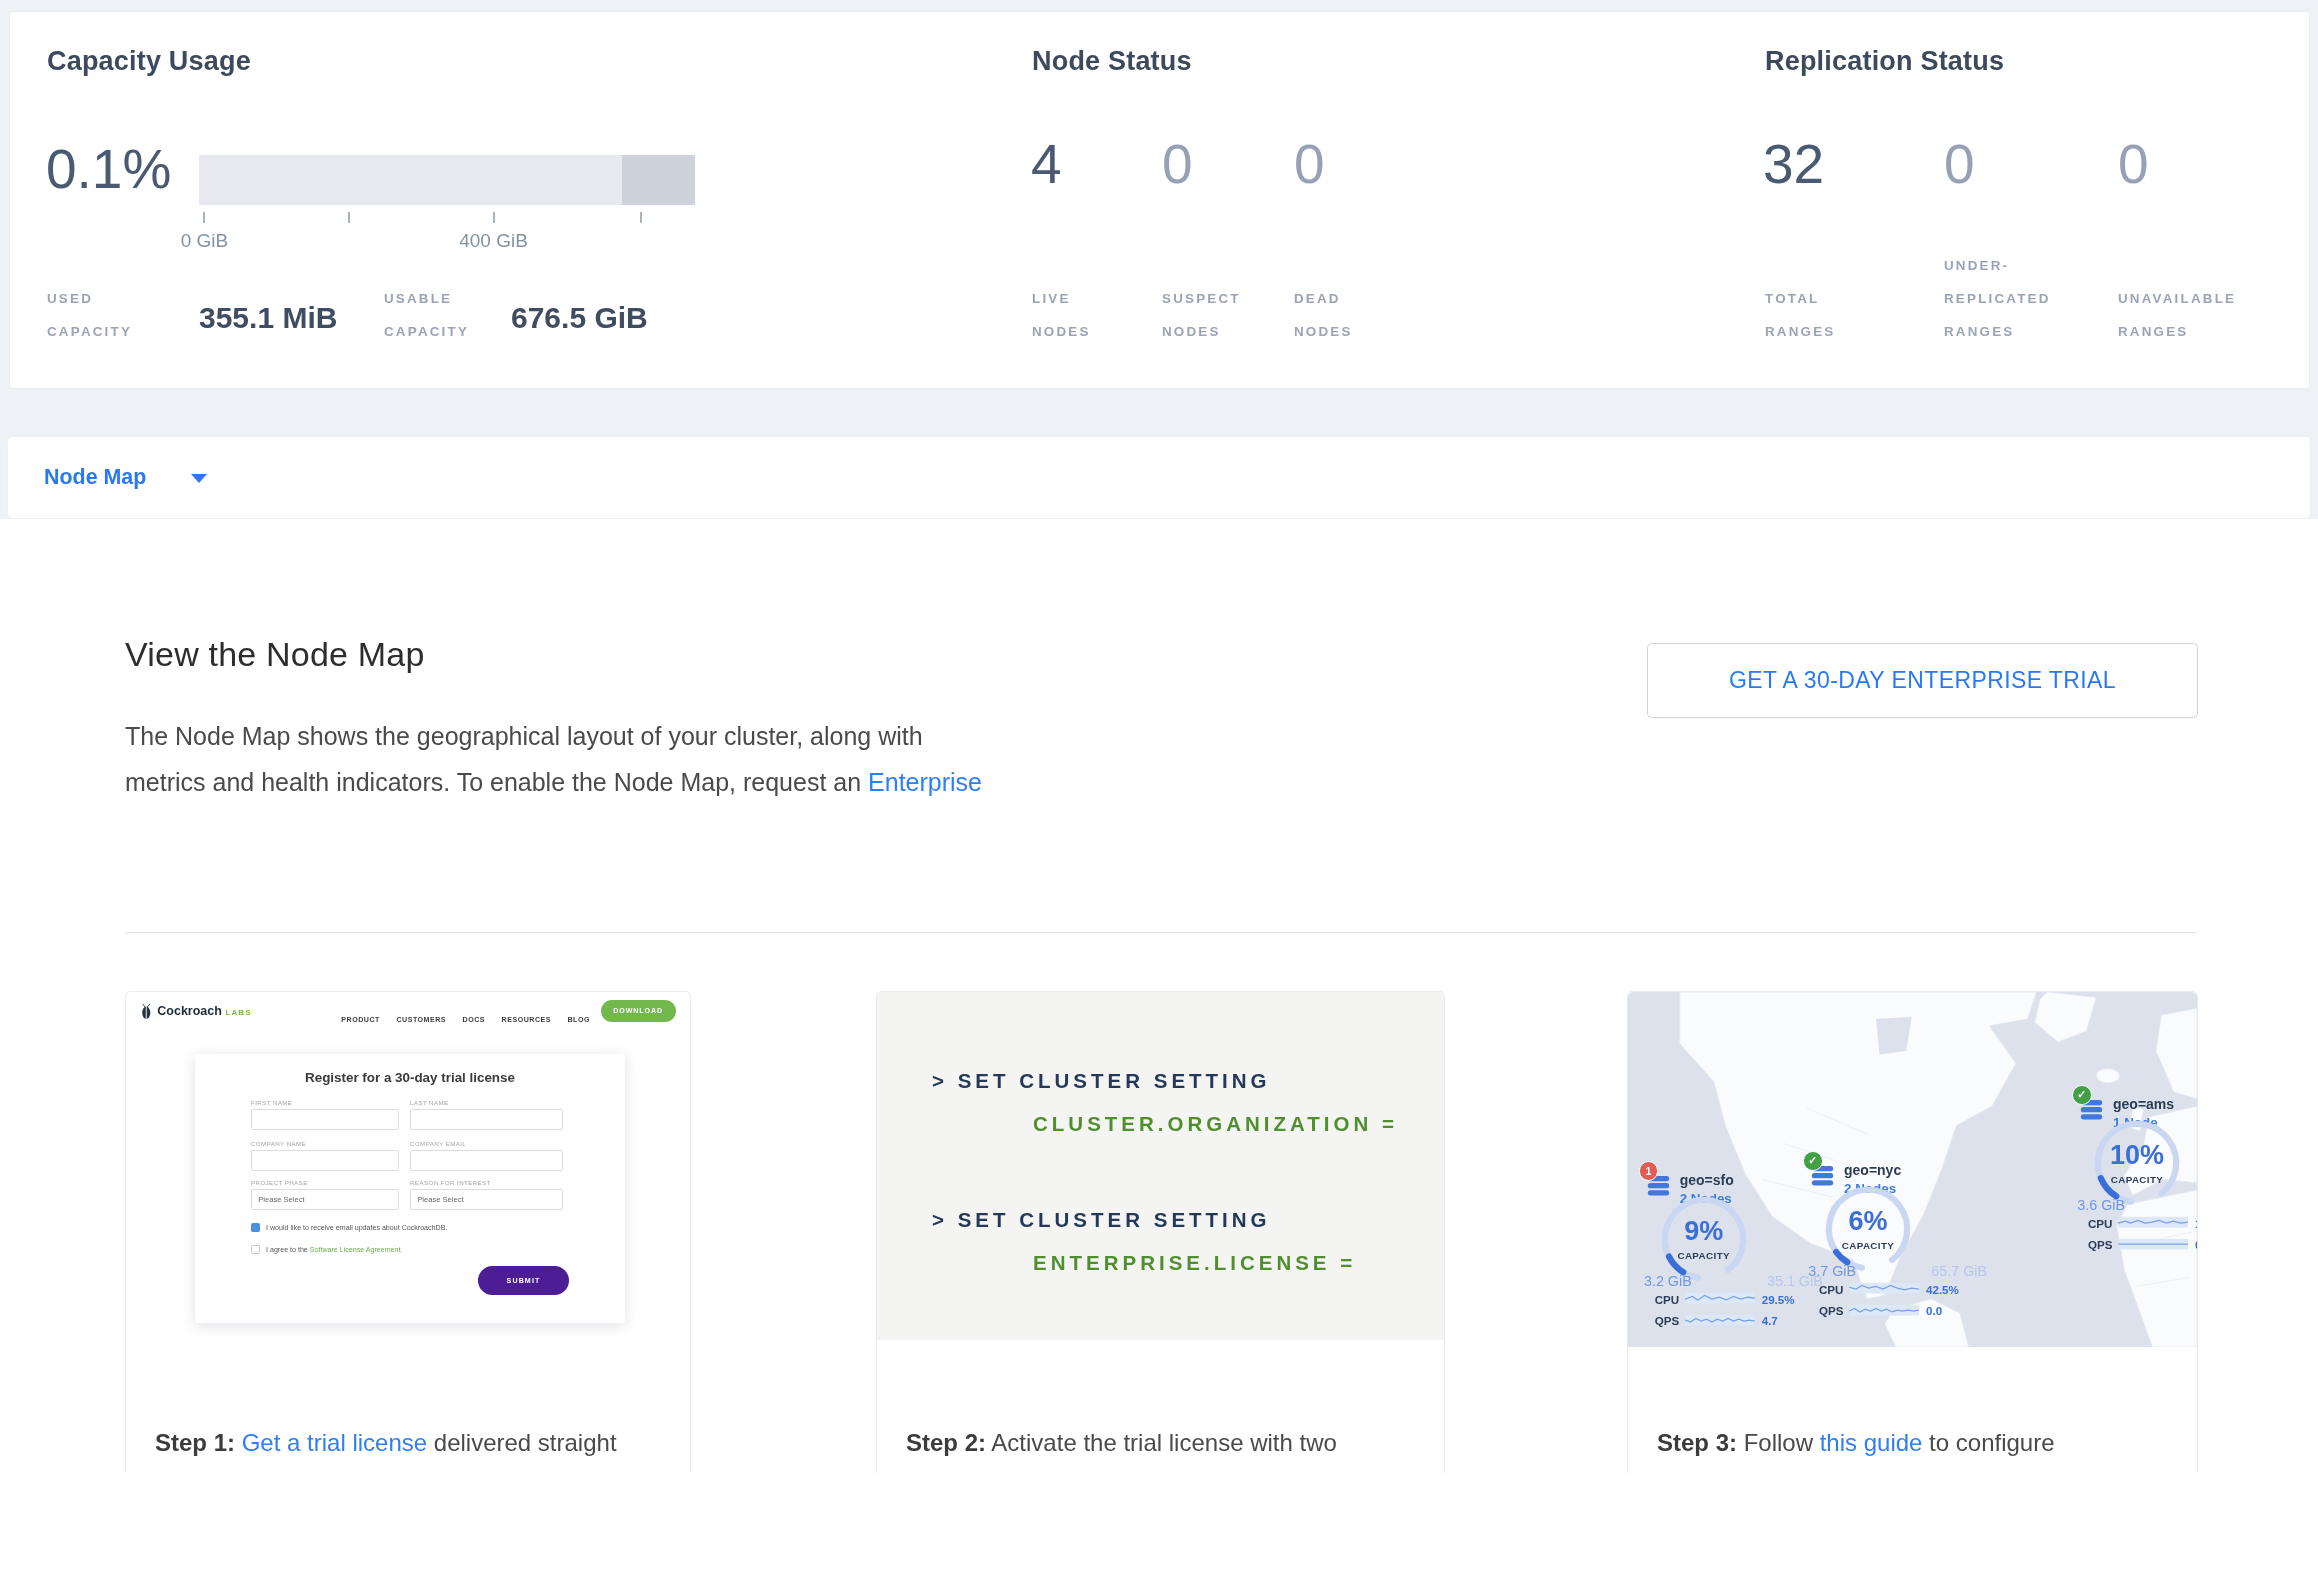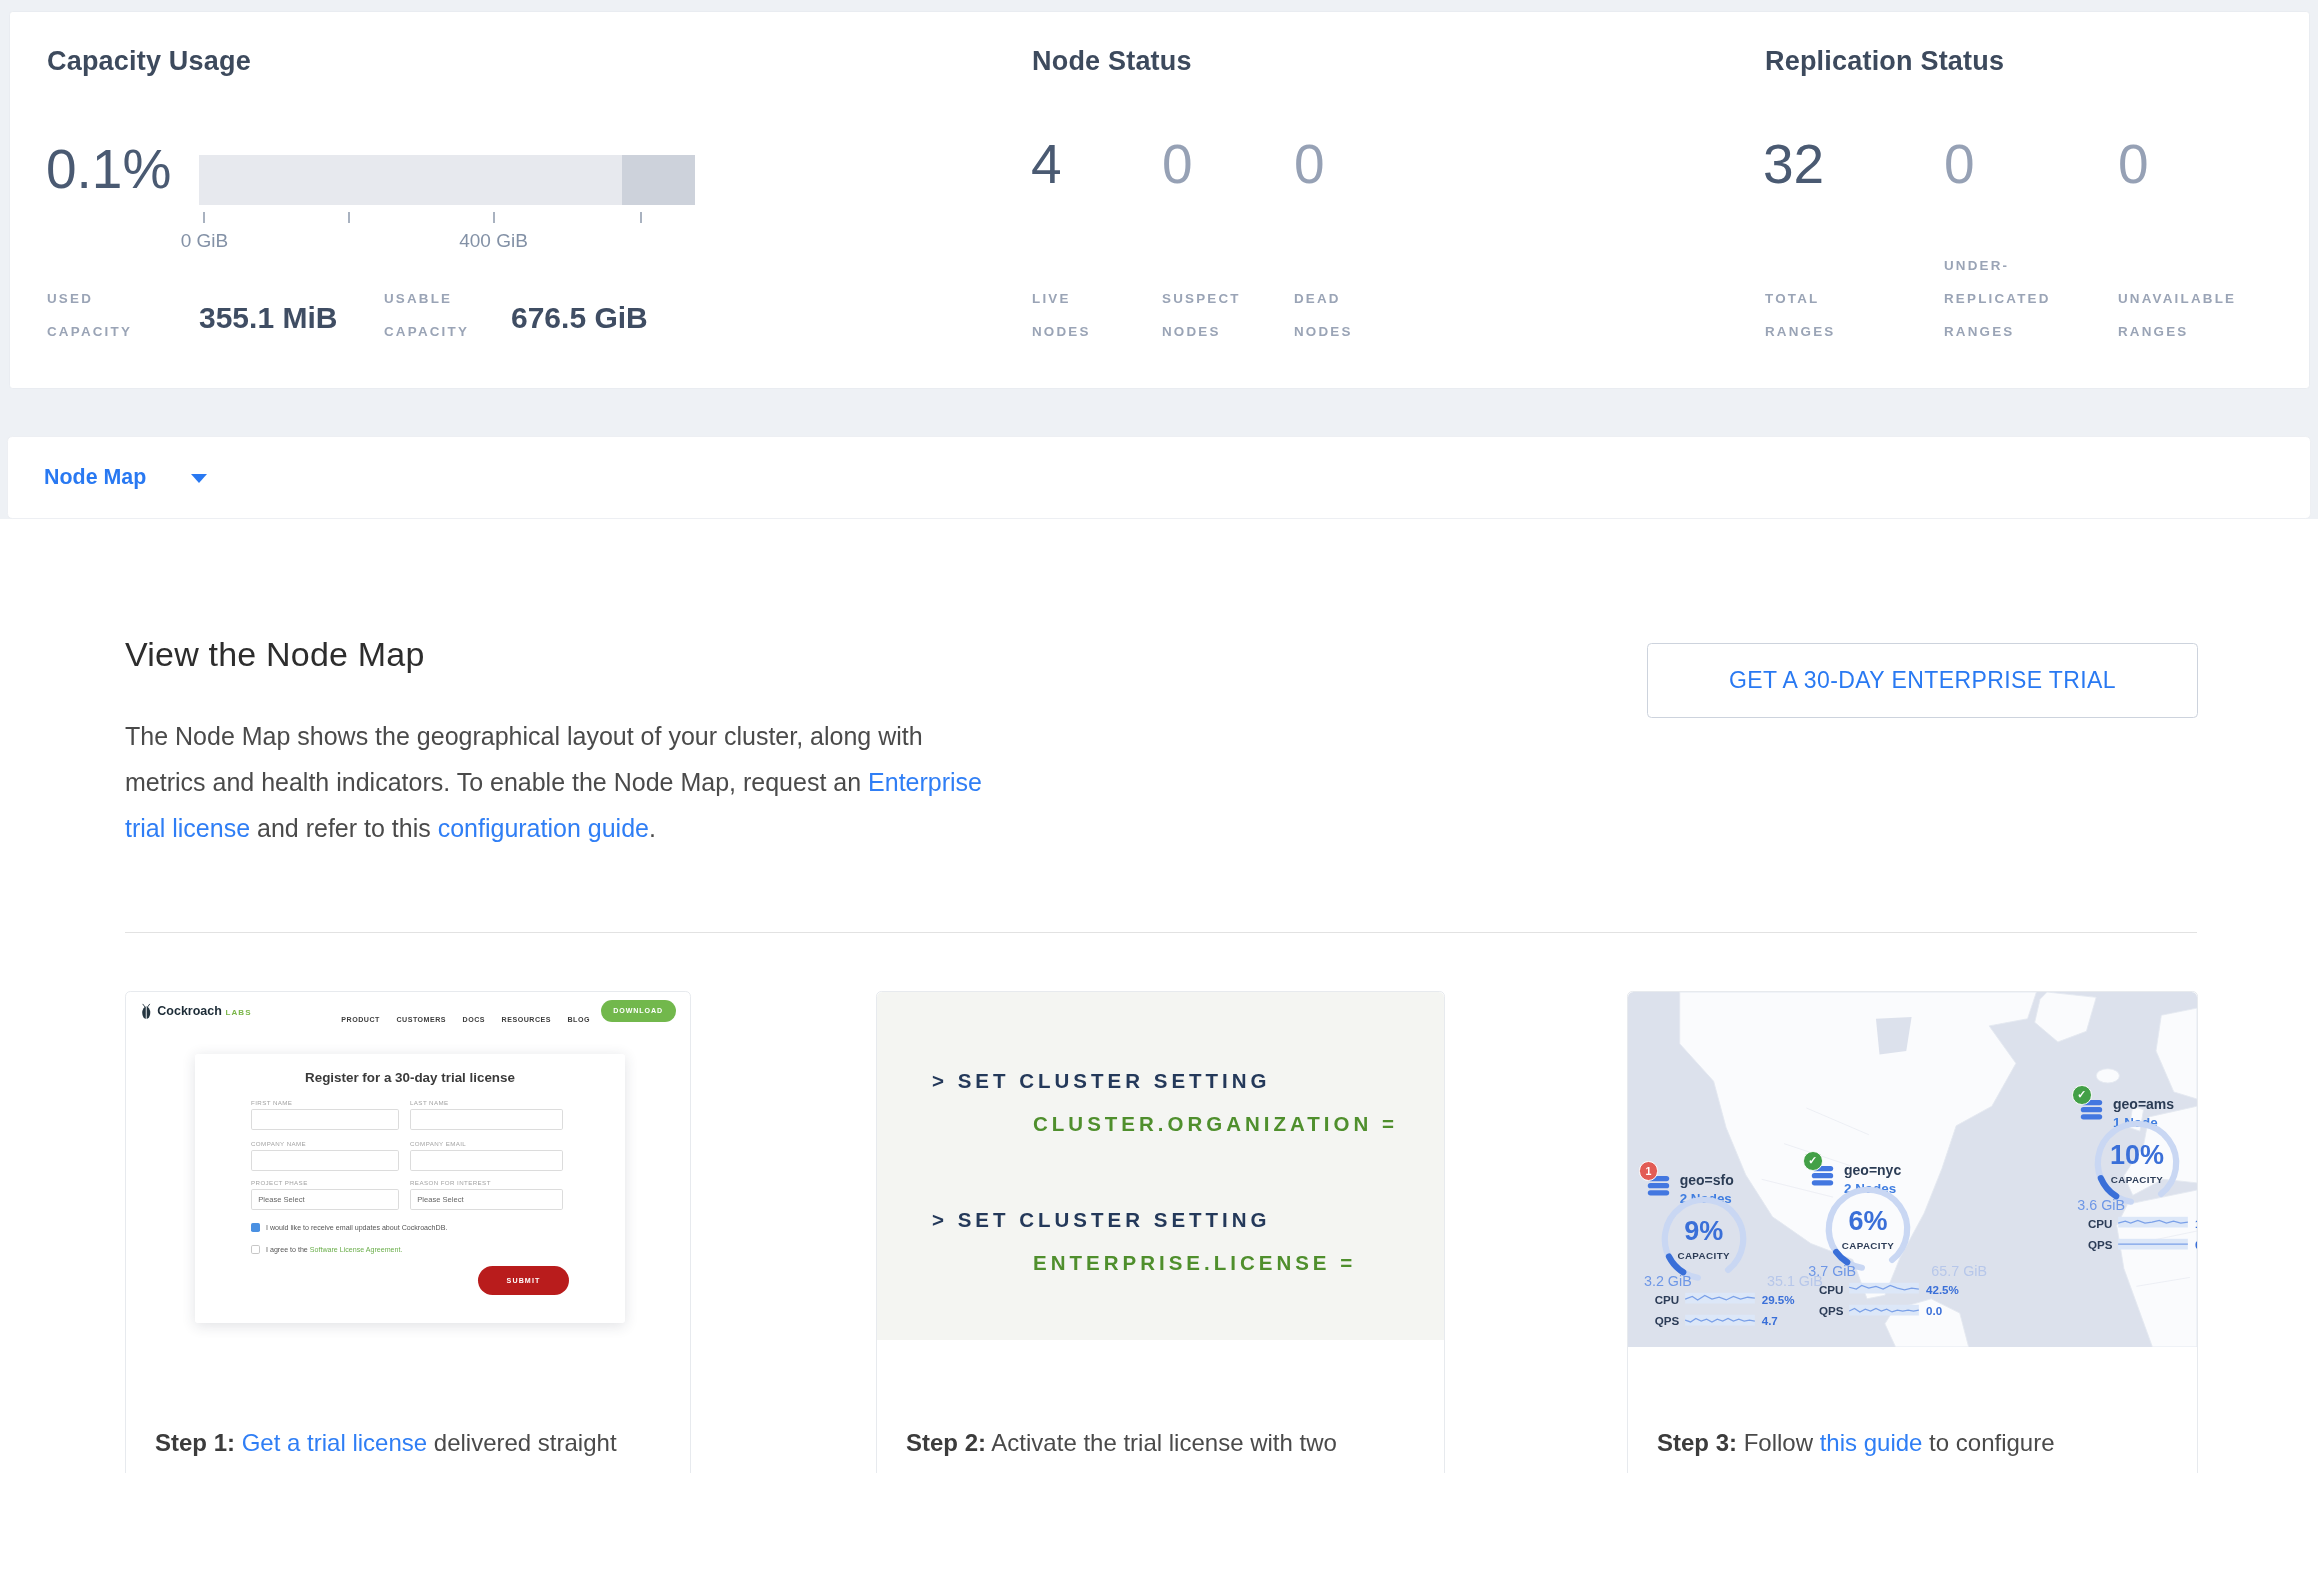--- a/index.html
+++ b/index.html
@@ -61,21 +61,21 @@
                box-shadow:0 2.7px 14.3px rgba(40,50,70,.14); }
   .mini-form-title { position:absolute; left:0; top:16px; width:100%; text-align:center; font-size:13.4px; font-weight:700; color:#3a3a3a; }
   .fld-label { position:absolute; font-size:6.2px; letter-spacing:0.4px; color:#a3a3a3; }
   .fld-input { position:absolute; height:20.5px; border:0.9px solid #dcdcdc; border-radius:1.8px; background:#fff;
                font-size:7.6px; color:#666; line-height:19px; padding-left:6.2px; }
   .mini-check { position:absolute; width:9px; height:9px; border-radius:1.8px; }
   .mini-check.on { background:#4a90e2; }
   .mini-check.off { background:#fff; border:0.9px solid #c7c7c7; }
   .mini-check-text { position:absolute; font-size:7.1px; color:#555; }
   .mini-green { color:#6aae4a; }
-  .mini-submit { position:absolute; left:283px; top:212px; width:91px; height:29px; border-radius:15px; background:#b91c1c;
+  .mini-submit { position:absolute; left:283px; top:212px; width:91px; height:29px; border-radius:15px; background:#4c1d95;
                  color:#fff; font-size:7.1px; font-weight:700; letter-spacing:1.1px; display:flex; align-items:center; justify-content:center; }
 
   
   .code-area { position:absolute; left:0; top:0; width:100%; height:348px; background:#f4f5f2; border-radius:5.3px 5.3px 0 0; }
   .code-line { position:absolute; font-size:20.5px; font-weight:700; letter-spacing:4px; white-space:pre; }
   .code-cmd { color:#24395a; }
   .code-arg { color:#4f8f2d; }
 
   
   .map-area { position:absolute; left:0; top:0; width:569px; height:355px; border-radius:5.3px 5.3px 0 0; overflow:hidden; }
@@ -155,21 +155,20 @@
   <div class="nodemap-bar">
     <div class="nodemap-label">Node Map</div>
     <div class="caret-down"></div>
   </div>
 
   <div class="h1">View the Node Map</div>
 
   <div class="intro-p">
     <span class="pline"><span>The Node Map shows the geographical layout of your cluster, along with</span></span>
     <span class="pline"><span>metrics and health indicators. To enable the Node Map, request an </span><span class="lnk">Enterprise</span></span>
-    <span class="pline"><span class="lnk">trial license</span><span> and refer to this </span><span class="lnk">configuration guide</span><span>.</span></span>
   </div>
 
   <div class="trial-btn">GET A 30-DAY ENTERPRISE TRIAL</div>
 
   <div class="divider"></div>
 
   <div class="card" style="left:125px; width:566px;">
     <div class="mini-site">
       <div class="mini-brand">
         <svg width="12.5" height="17" viewBox="0 0 14 19">

